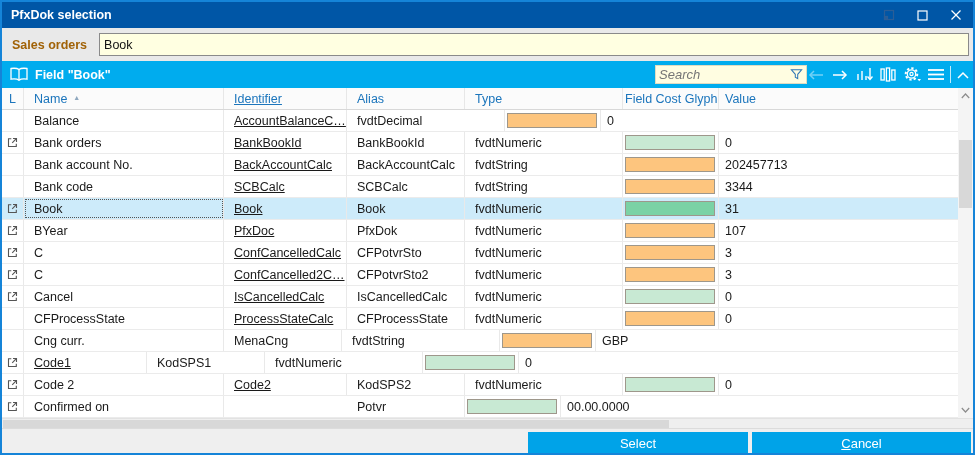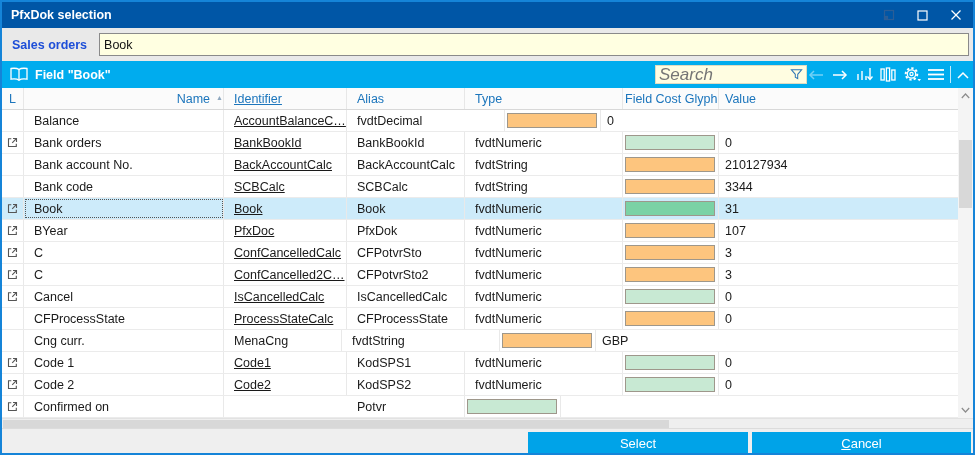--- a/index.html
+++ b/index.html
@@ -10,36 +10,36 @@
     font-family:"Liberation Sans","DejaVu Sans",sans-serif;
     display:flex;flex-direction:column;overflow:hidden;
   }
   
   .titlebar{height:26px;background:#0056A6;display:flex;align-items:center;flex:0 0 auto;}
   .titlebar .title{color:#fff;font-weight:bold;font-size:12.5px;padding-left:9px;}
   .win-controls{margin-left:auto;display:flex;align-items:center;height:100%;}
   .win-btn{width:34px;height:100%;display:flex;align-items:center;justify-content:center;}
   
   .form-row{height:33px;background:#E9E9E9;display:flex;align-items:center;flex:0 0 auto;}
-  .form-row .lbl{color:#1d4ed8;font-weight:bold;font-size:12.5px;padding:0 12px 0 10px;white-space:nowrap;}
+  .form-row .lbl{color:#a16207;font-weight:bold;font-size:12.5px;padding:0 12px 0 10px;white-space:nowrap;}
   .form-row input{
     flex:1;height:23px;margin-right:4px;border:1px solid #8A8A8A;background:#FFFFE1;
     font-family:inherit;font-size:12.5px;color:#111;padding:0 4px;outline:none;
   }
   
   .panel-header{height:27px;background:#00ACEE;display:flex;align-items:center;flex:0 0 auto;position:relative;}
   .panel-header .book{padding:0 7px 0 8px;display:flex;align-items:center;}
   .panel-header .ptitle{color:#fff;font-weight:bold;font-size:12.5px;white-space:nowrap;}
   .searchbox{
     position:absolute;left:653px;top:4px;width:152px;height:19px;background:#FFFDE1;
     display:flex;align-items:center;border:1px solid #DEDCC2;
   }
   .searchbox input{
     flex:1;border:none;background:transparent;font-family:inherit;font-style:italic;
-    font-size:17px;color:#555;padding:0 3px;outline:none;min-width:0;
+    font-size:13px;color:#555;padding:0 3px;outline:none;min-width:0;
   }
   .searchbox .funnel{flex:0 0 auto;padding-right:3px;display:flex;align-items:center;}
   .ptools{position:absolute;right:0;top:0;height:27px;display:flex;align-items:center;}
   .tool{width:24px;height:27px;display:flex;align-items:center;justify-content:center;}
   .tool.dim{opacity:.45;}
   .tool-sep{width:1px;height:17px;background:rgba(255,255,255,.75);margin:0 2px;}
   
   .table-wrap{flex:1;background:#fff;position:relative;display:flex;flex-direction:column;overflow:hidden;}
   .table-inner{flex:1;margin-right:15px;display:flex;flex-direction:column;overflow:hidden;}
   .thead{height:22px;display:flex;background:#FBFBFB;border-bottom:1px solid #D8D8D8;flex:0 0 auto;}
@@ -183,21 +183,21 @@
           <polyline points="1,7 6,2 11,7"></polyline>
         </svg>
       </span>
     </div>
   </div>
 
   <div class="table-wrap">
     <div class="table-inner">
       <div class="thead" id="thead">
           <div class="th c-link" style="width: 22px;">L</div>
-          <div class="th c-name" style="width: 200px; justify-content: flex-end;">Name<span class="sort-asc">▲</span></div>
+          <div class="th c-name" style="width: 200px;">Name<span class="sort-asc">▲</span></div>
           <div class="th c-ident" style="width: 123px;">Identifier</div>
           <div class="th c-alias" style="width: 118px;">Alias</div>
           <div class="th c-type" style="width: 158px;">Type</div>
           <div class="th c-glyph" style="width: 96px;">Field Cost Glyph</div>
           <div class="th c-value">Value</div>
         </div>
       <div class="tbody" id="tbody">
           <div class="tr">
             <div class="td c-link" style="width: 22px;"></div>
             <div class="td c-name" style="width: 200px;">Balance</div>
@@ -229,21 +229,21 @@
           </div>
           <div class="tr">
             <div class="td c-link" style="width: 22px;"></div>
             <div class="td c-name" style="width: 200px;">Bank account No.</div>
             <div class="td c-ident" style="width: 123px;">BackAccountCalc</div>
             <div class="td c-alias" style="width: 118px;">BackAccountCalc</div>
             <div class="td c-type" style="width: 158px;">fvdtString</div>
             <div class="td c-glyph" style="width: 96px;">
               <span class="swatch" style="background: rgb(253, 197, 126);"></span>
             </div>
-            <div class="td c-value">210127934</div>
+            <div class="td c-value">202457713</div>
           </div>
           <div class="tr">
             <div class="td c-link" style="width: 22px;"></div>
             <div class="td c-name" style="width: 200px;">Bank code</div>
             <div class="td c-ident" style="width: 123px;">SCBCalc</div>
             <div class="td c-alias" style="width: 118px;">SCBCalc</div>
             <div class="td c-type" style="width: 158px;">fvdtString</div>
             <div class="td c-glyph" style="width: 96px;">
               <span class="swatch" style="background: rgb(253, 197, 126);"></span>
             </div>
@@ -368,21 +368,20 @@
           <div class="tr">
             <div class="td c-link" style="width: 22px;">
               <span>
                 <svg width="11" height="11" viewBox="0 0 11 11" fill="none" stroke="#555" stroke-width="1.1">
                   <path d="M4.3 1.8 H1.5 V9.5 H9.3 V6.7"></path>
                   <path d="M6 1.5 H9.5 V5"></path>
                   <path d="M9.3 1.7 L5.2 5.8"></path>
                 </svg>
               </span>
             </div>
-            <div class="td c-name" style="width: 200px;">Code 1</div>
             <div class="td c-ident" style="width: 123px;">Code1</div>
             <div class="td c-alias" style="width: 118px;">KodSPS1</div>
             <div class="td c-type" style="width: 158px;">fvdtNumeric</div>
             <div class="td c-glyph" style="width: 96px;">
               <span class="swatch" style="background: rgb(200, 233, 211);"></span>
             </div>
             <div class="td c-value">0</div>
           </div>
           <div class="tr">
             <div class="td c-link" style="width: 22px;">
@@ -412,20 +411,21 @@
                   <path d="M9.3 1.7 L5.2 5.8"></path>
                 </svg>
               </span>
             </div>
             <div class="td c-name" style="width: 200px;">Confirmed on</div>
             <div class="td c-ident" style="width: 123px; margin-top: 28px;">ConfirmationDate</div>
             <div class="td c-alias" style="width: 118px;">Potvr</div>
             <div class="td c-glyph" style="width: 96px;">
               <span class="swatch" style="background: rgb(200, 233, 211);"></span>
             </div>
+            <div class="td c-value">00.00.0000</div>
           </div>
         </div>
     </div>
     <div class="vscroll">
       <span class="vs-arrow">
         <svg width="9" height="6" viewBox="0 0 9 6" fill="none" stroke="#8C8C8C" stroke-width="1.2">
           <polyline points="0.8,5 4.5,1 8.2,5"></polyline>
         </svg>
       </span>
       <span class="vs-track">

